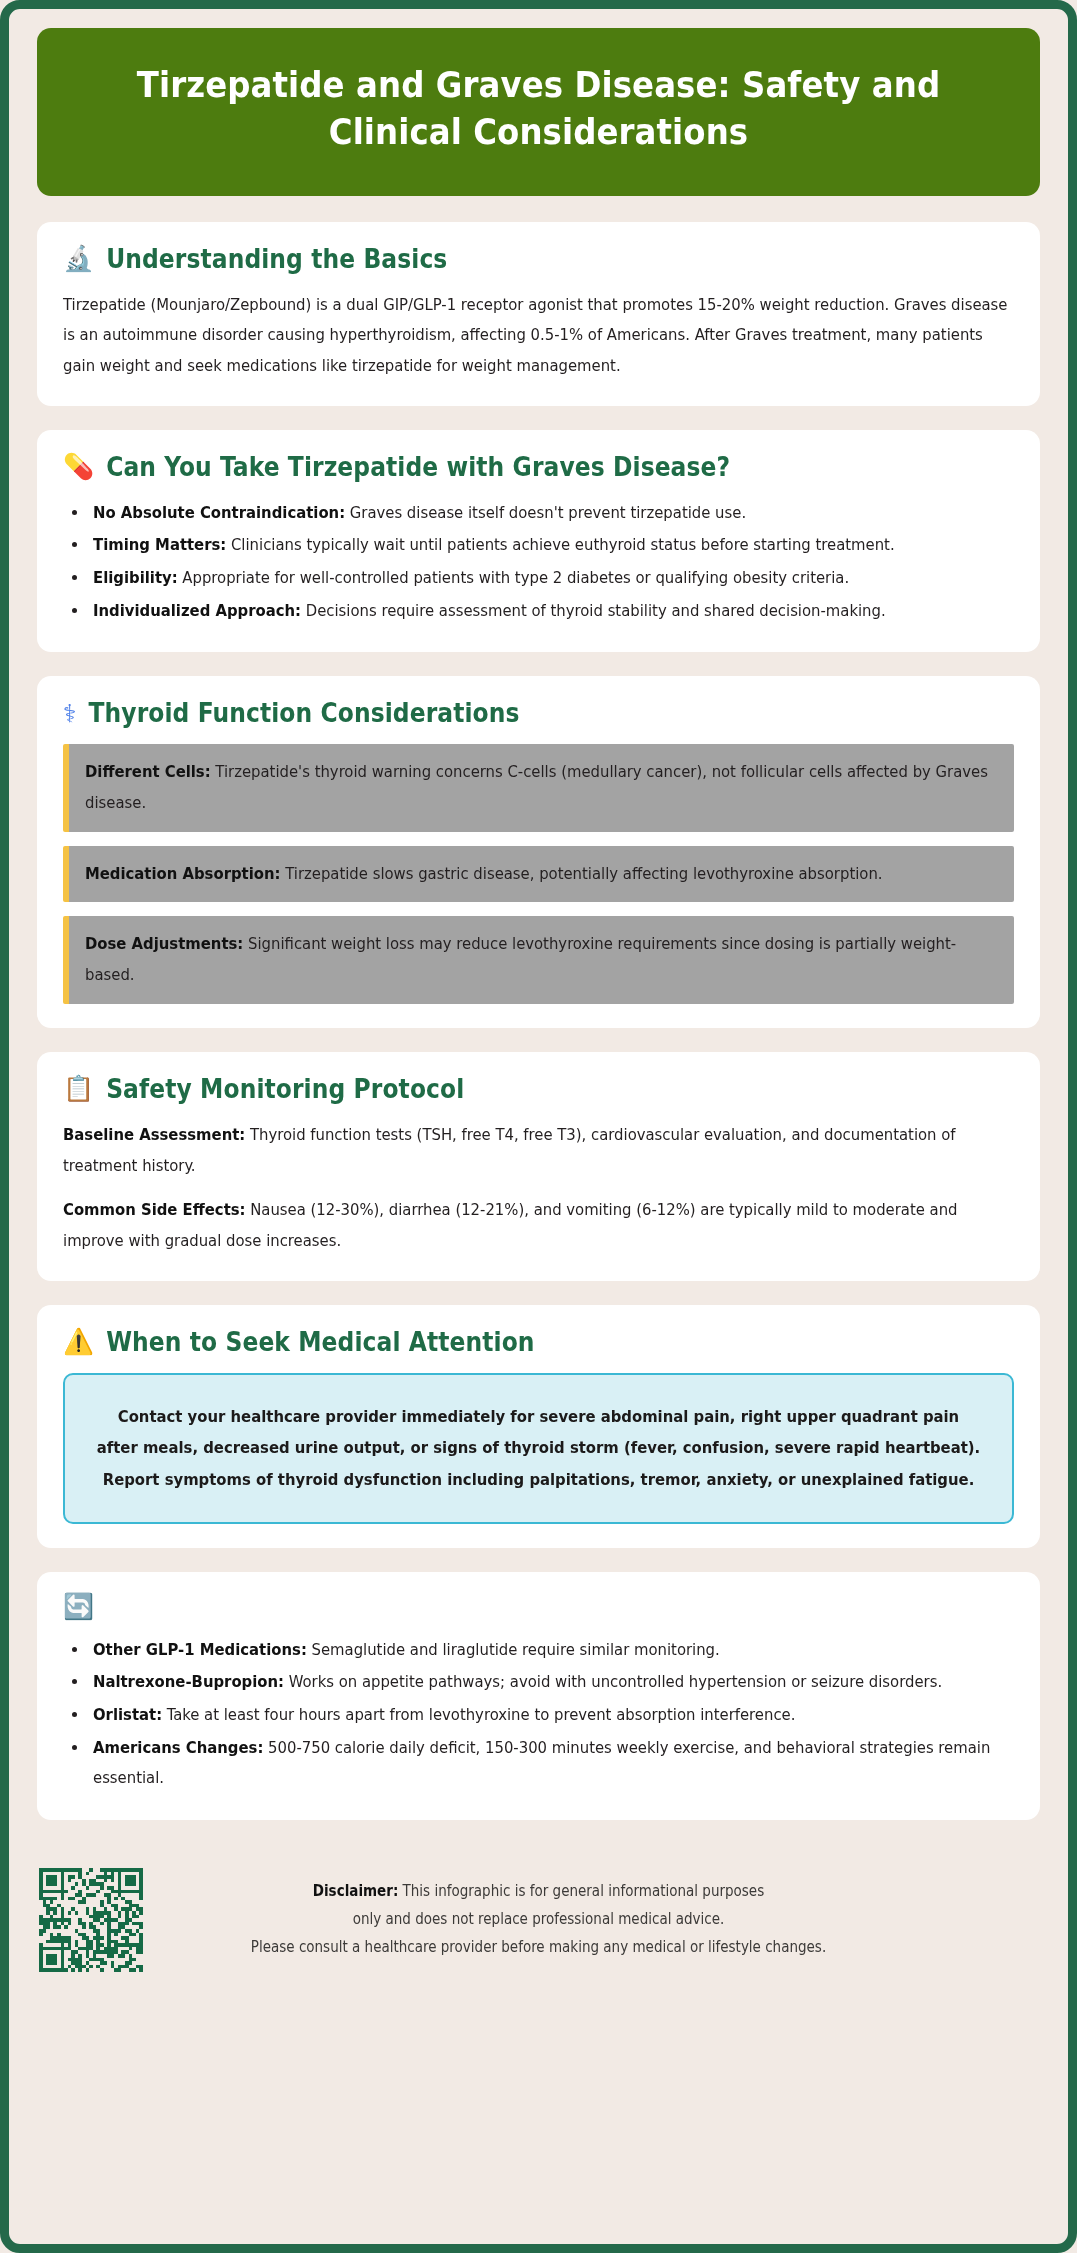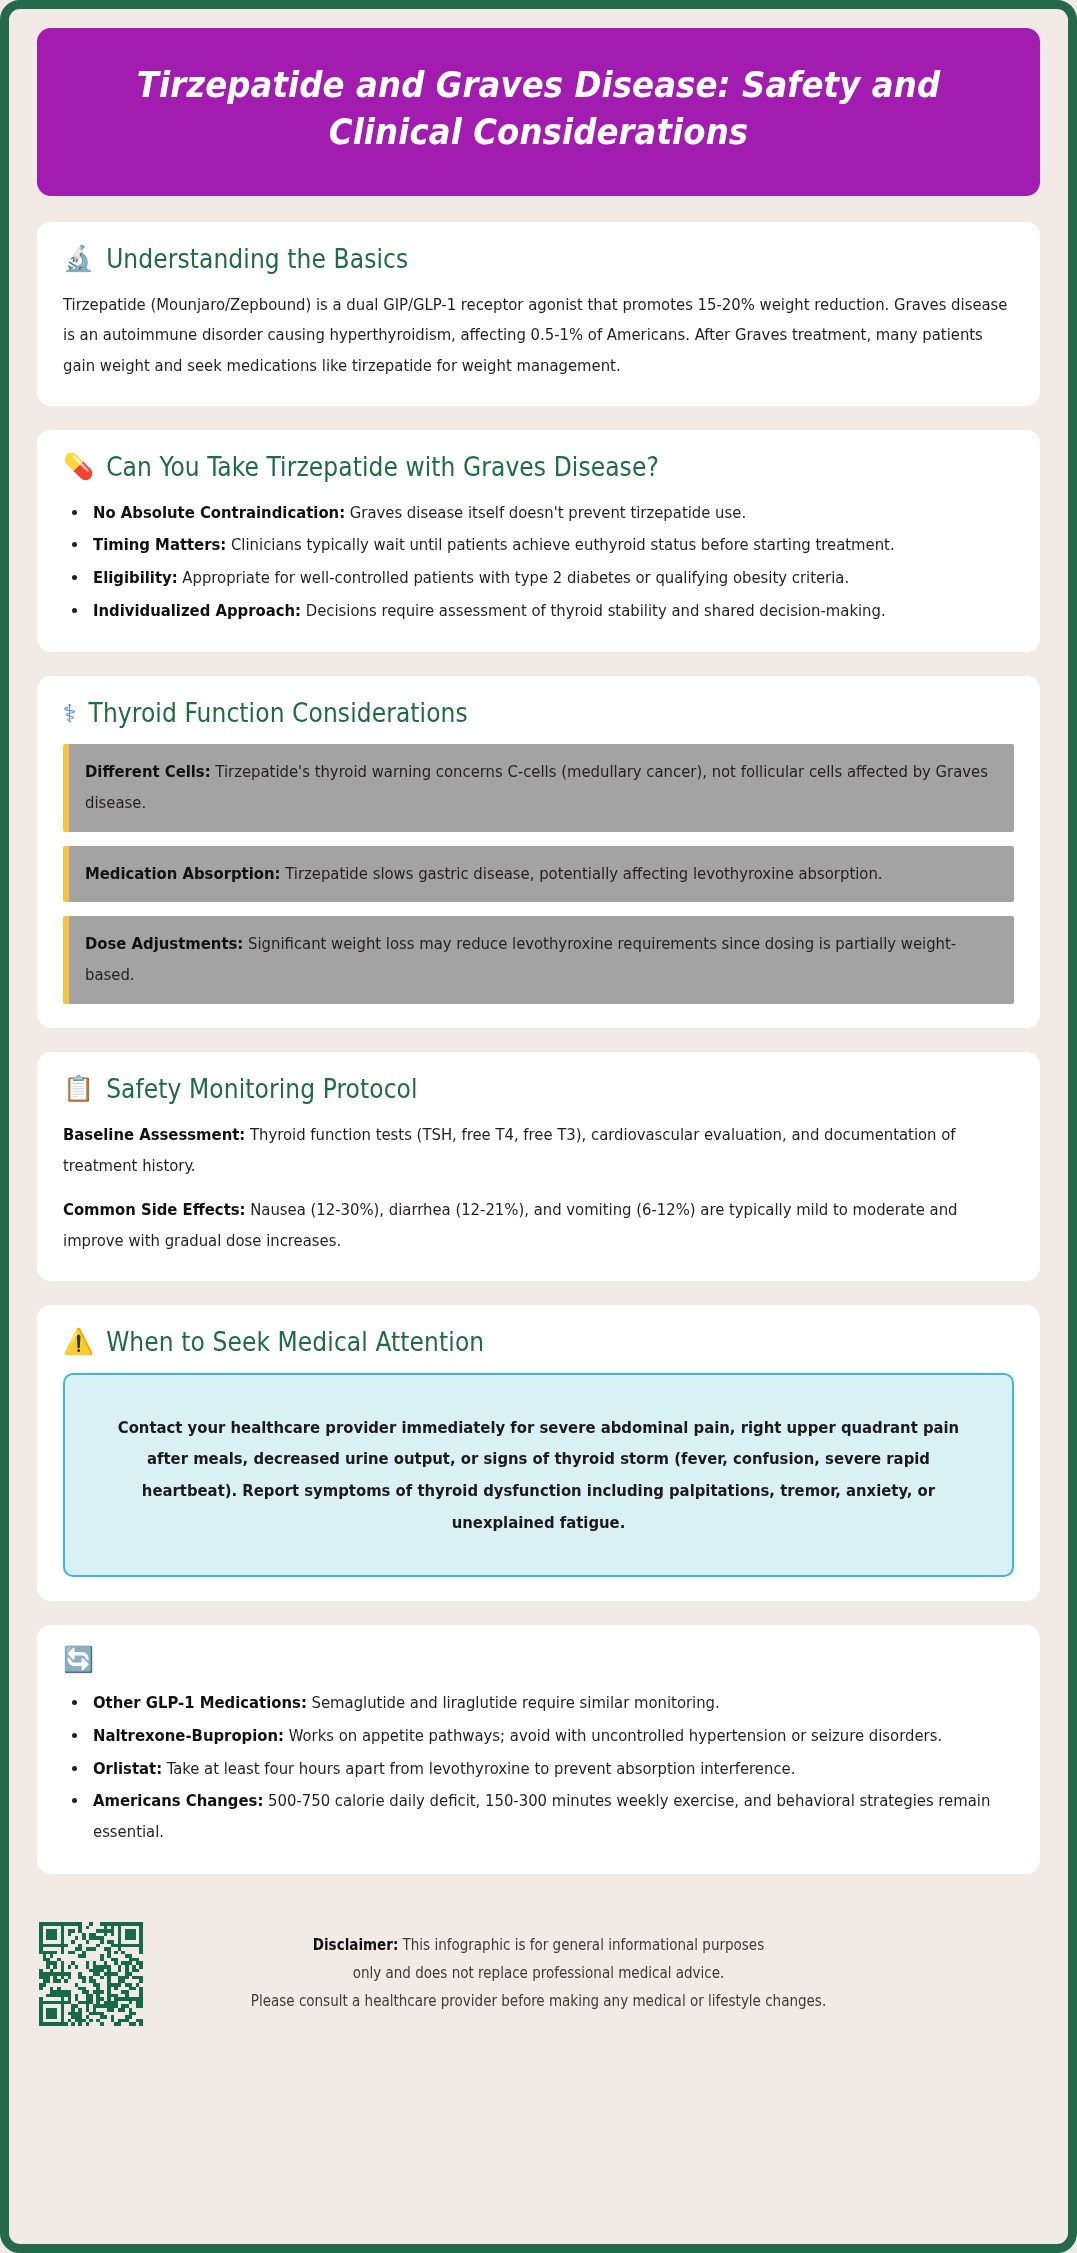--- a/index.html
+++ b/index.html
@@ -13,26 +13,25 @@
     box-sizing:border-box;
     width:1077px;height:2253px;
     background:#f2eae4;
     border:9px solid #24694a;
     border-radius:20px;
     padding:19px 24px 0 24px;
     overflow:hidden;
   }
   
   .header{
-    background:#a21caf;
+    background:#4d7c0f;
     border-radius:14px;
     margin:0 4px 26px 4px;
     padding:34px 70px 40px 70px;
     text-align:center;
-    font-style:italic;
   }
   .header h1{
     margin:0;
     color:#ffffff;
     font-family:"DejaVu Sans Condensed","Liberation Sans Narrow","Liberation Sans",sans-serif;
     font-stretch:condensed;
     font-size:36px;
     line-height:1.30;
     font-weight:700;
     letter-spacing:.1px;
@@ -53,21 +52,21 @@
   .card-head .emoji{
     font-size:25px;
     line-height:1;
     font-family:"DejaVu Sans",sans-serif;
   }
   .card-head h2{
     margin:0;
     color:#1f6b46;
     font-family:"DejaVu Sans Condensed","Liberation Sans Narrow","Liberation Sans",sans-serif;
     font-stretch:condensed;
-    font-weight:400;
+    font-weight:700;
     font-size:26px;
     letter-spacing:.1px;
   }
   p.body,li.body,.callout,.alert p{
     font-family:"Liberation Sans Narrow","DejaVu Sans Condensed","Liberation Sans",sans-serif;
     font-stretch:condensed;
     color:#231f20;
     font-size:16.5px;
     line-height:1.86;
   }
@@ -87,21 +86,21 @@
   .callout:last-child{margin-bottom:0;}
   
   .alert{
     background:#d9f0f5;
     border:2px solid #3bb8d4;
     border-radius:10px;
     padding:26px 30px;
     margin-top:4px;
   }
   .alert p{
-    margin:11px;
+    margin:0;
     text-align:center;
     font-weight:700;
     color:#1c1a1a;
     line-height:1.92;
   }
   
   .footer{
     display:flex;
     align-items:center;
     padding:16px 6px 0 6px;

